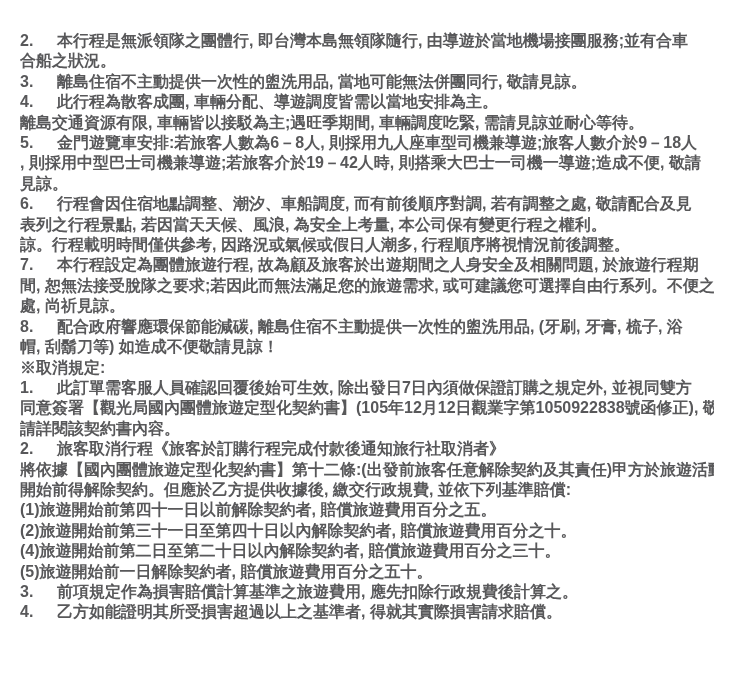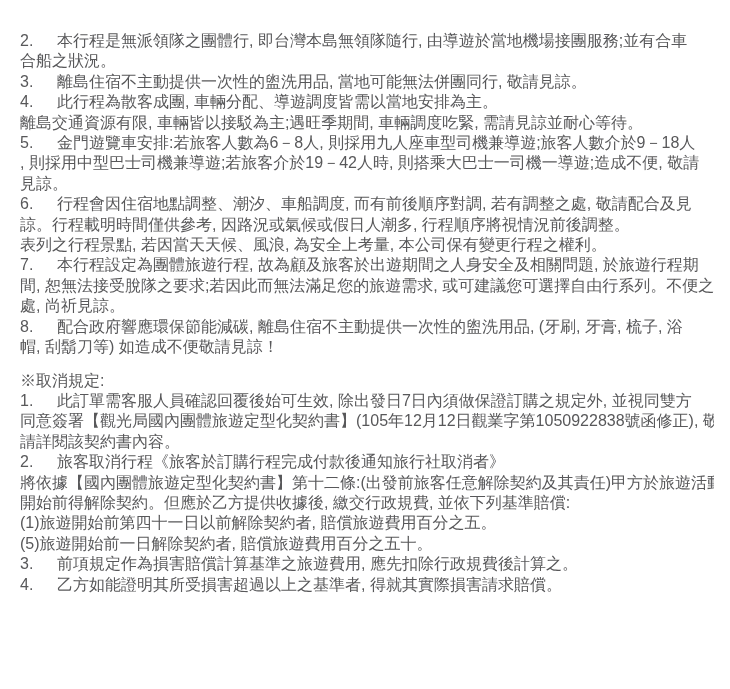--- a/index.html
+++ b/index.html
@@ -10,63 +10,65 @@
   body {
     width: 730px;
     height: 689px;
     overflow: hidden;
     font-family: "Liberation Sans", sans-serif;
   }
   .doc {
     padding: 31px 16px 0 20px;
     font-size: 16px;
     line-height: 20.4px;
-    font-weight: 400;
+    font-weight: 700;
     color: #58585a;
     letter-spacing: 0;
   }
   .line {
     white-space: pre;
     overflow: hidden;
   }
   .num {
     display: inline-block;
     width: 37px;
   }
   .heading {
-    margin-top: 13px;
+    margin-top: 0;
     white-space: pre;
   }
 </style>
 </head>
 <body>
 
 <div class="doc">
   <div>
       <div class="line"><span class="num">2.</span><span>本行程是無派領隊之團體行, 即台灣本島無領隊隨行, 由導遊於當地機場接團服務;並有合車</span></div>
       <div class="line"><span>合船之狀況。</span></div>
       <div class="line"><span class="num">3.</span><span>離島住宿不主動提供一次性的盥洗用品, 當地可能無法併團同行, 敬請見諒。</span></div>
       <div class="line"><span class="num">4.</span><span>此行程為散客成團, 車輛分配、導遊調度皆需以當地安排為主。</span></div>
       <div class="line"><span>離島交通資源有限, 車輛皆以接駁為主;遇旺季期間, 車輛調度吃緊, 需請見諒並耐心等待。</span></div>
       <div class="line"><span class="num">5.</span><span>金門遊覽車安排:若旅客人數為6－8人, 則採用九人座車型司機兼導遊;旅客人數介於9－18人</span></div>
       <div class="line"><span>, 則採用中型巴士司機兼導遊;若旅客介於19－42人時, 則搭乘大巴士一司機一導遊;造成不便, 敬請</span></div>
       <div class="line"><span>見諒。</span></div>
       <div class="line"><span class="num">6.</span><span>行程會因住宿地點調整、潮汐、車船調度, 而有前後順序對調, 若有調整之處, 敬請配合及見</span></div>
+      <div class="line"><span>表列之行程景點, 若因當天天候、風浪, 為安全上考量, 本公司保有變更行程之權利。</span></div>
       <div class="line"><span>諒。行程載明時間僅供參考, 因路況或氣候或假日人潮多, 行程順序將視情況前後調整。</span></div>
-      <div class="line"><span>表列之行程景點, 若因當天天候、風浪, 為安全上考量, 本公司保有變更行程之權利。</span></div>
       <div class="line"><span class="num">7.</span><span>本行程設定為團體旅遊行程, 故為顧及旅客於出遊期間之人身安全及相關問題, 於旅遊行程期</span></div>
       <div class="line"><span>間, 恕無法接受脫隊之要求;若因此而無法滿足您的旅遊需求, 或可建議您可選擇自由行系列。不便之</span></div>
       <div class="line"><span>處, 尚祈見諒。</span></div>
       <div class="line"><span class="num">8.</span><span>配合政府響應環保節能減碳, 離島住宿不主動提供一次性的盥洗用品, (牙刷, 牙膏, 梳子, 浴</span></div>
       <div class="line"><span>帽, 刮鬍刀等) 如造成不便敬請見諒！</span></div>
       <div class="heading">※取消規定:</div>
       <div class="line"><span class="num">1.</span><span>此訂單需客服人員確認回覆後始可生效, 除出發日7日內須做保證訂購之規定外, 並視同雙方</span></div>
       <div class="line"><span>同意簽署【觀光局國內團體旅遊定型化契約書】(105年12月12日觀業字第1050922838號函修正), 敬</span></div>
       <div class="line"><span>請詳閱該契約書內容。</span></div>
       <div class="line"><span class="num">2.</span><span>旅客取消行程《旅客於訂購行程完成付款後通知旅行社取消者》</span></div>
       <div class="line"><span>將依據【國內團體旅遊定型化契約書】第十二條:(出發前旅客任意解除契約及其責任)甲方於旅遊活動</span></div>
       <div class="line"><span>開始前得解除契約。但應於乙方提供收據後, 繳交行政規費, 並依下列基準賠償:</span></div>
       <div class="line"><span>(1)旅遊開始前第四十一日以前解除契約者, 賠償旅遊費用百分之五。</span></div>
+      <div class="line"><span>(2)旅遊開始前第三十一日至第四十日以內解除契約者, 賠償旅遊費用百分之十。</span></div>
+      <div class="line"><span>(4)旅遊開始前第二日至第二十日以內解除契約者, 賠償旅遊費用百分之三十。</span></div>
       <div class="line"><span>(5)旅遊開始前一日解除契約者, 賠償旅遊費用百分之五十。</span></div>
       <div class="line"><span class="num">3.</span><span>前項規定作為損害賠償計算基準之旅遊費用, 應先扣除行政規費後計算之。</span></div>
       <div class="line"><span class="num">4.</span><span>乙方如能證明其所受損害超過以上之基準者, 得就其實際損害請求賠償。</span></div>
     </div>
 </div>
 
 </body></html>

